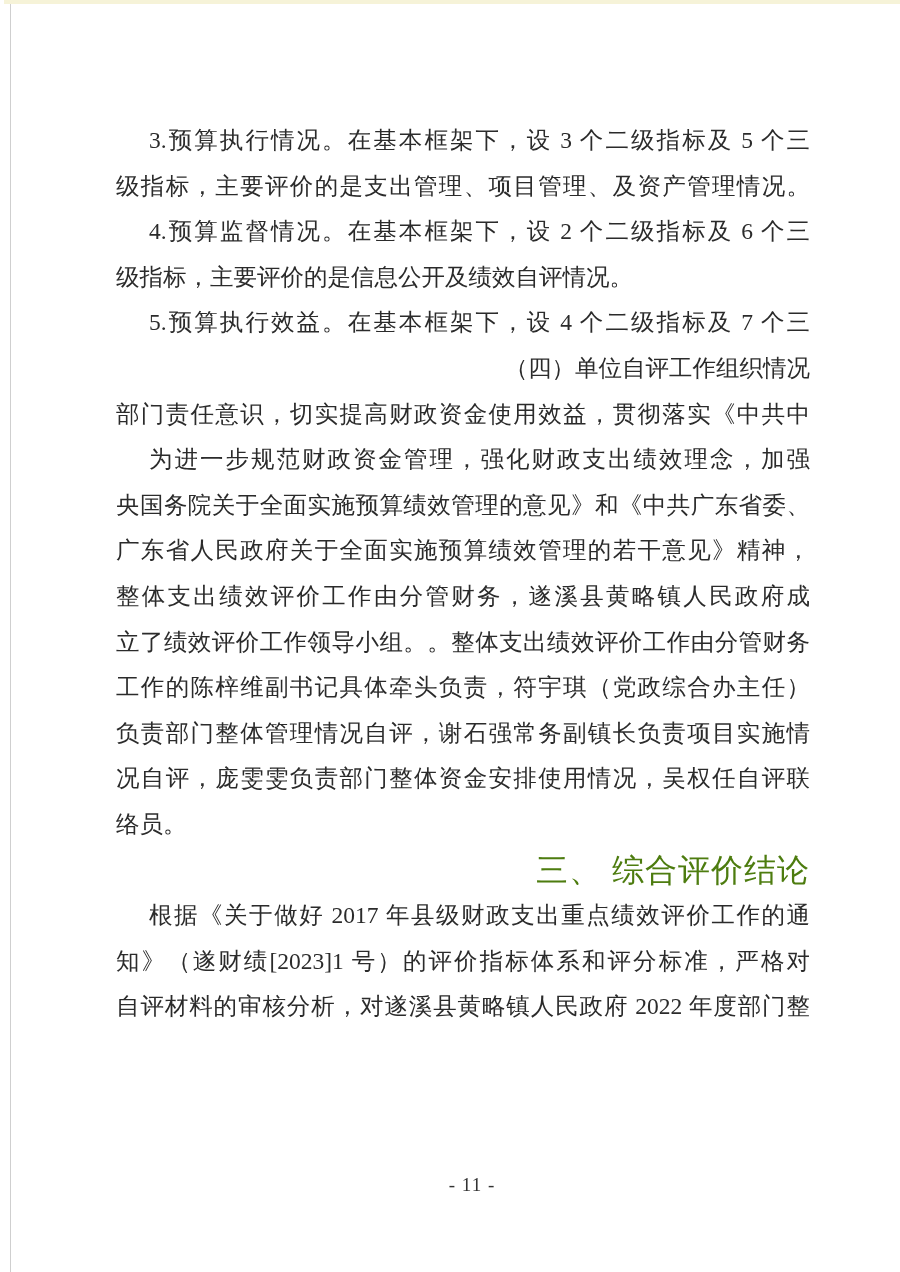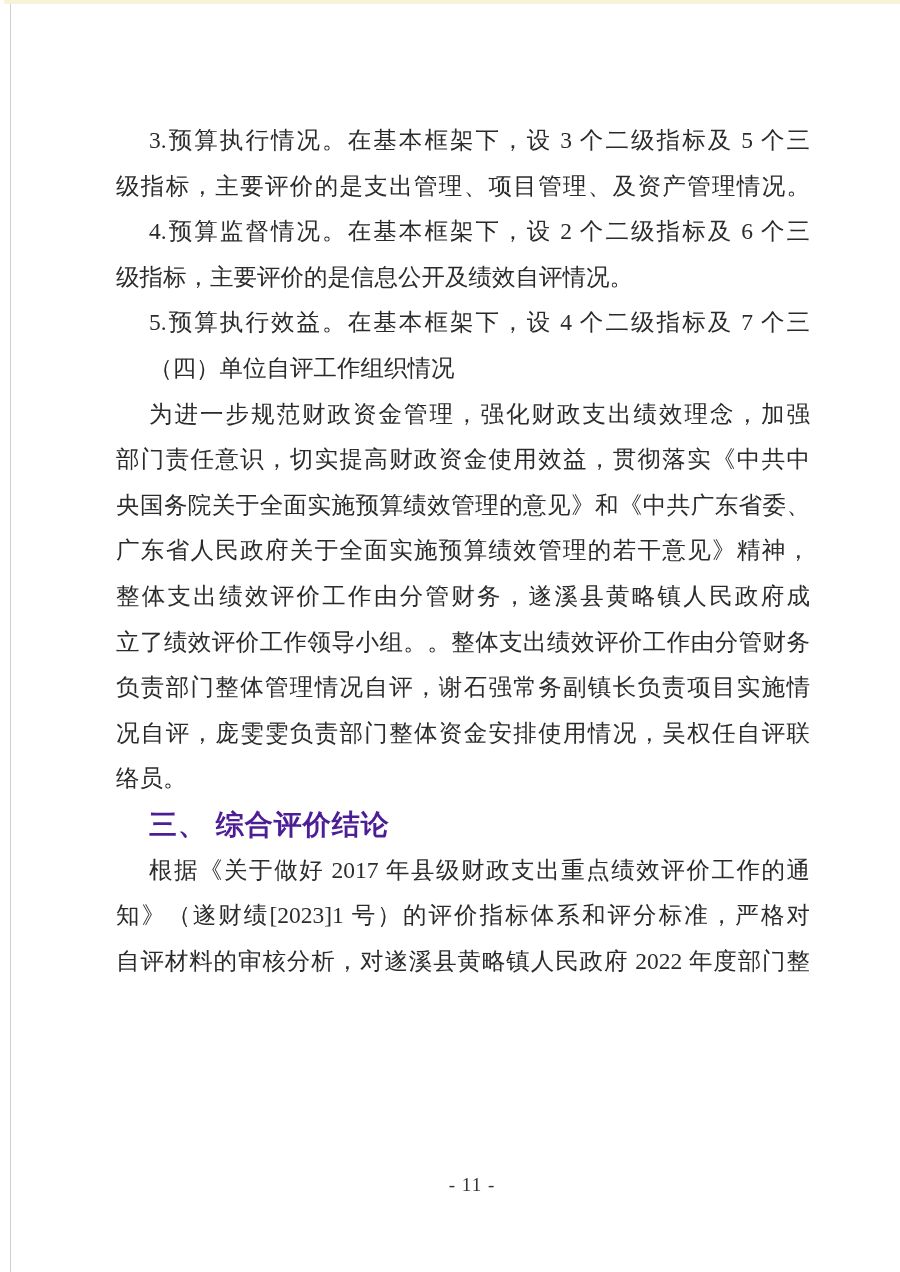--- a/index.html
+++ b/index.html
@@ -44,26 +44,27 @@
     font-family: "Liberation Serif", serif;
     white-space: normal;
     overflow: visible;
   }
   .fill {
     text-align: justify;
     text-align-last: justify;
   }
   .indent {
     text-indent: 33px;
+    text-align: right;
   }
   .heading {
     font-family: "Liberation Sans", sans-serif;
-    font-weight: bold;
-    font-size: 28px;
-    color: #4c1d95;
+    font-weight: normal;
+    font-size: 32px;
+    color: #4d7c0f;
     letter-spacing: 1px;
   }
   .footer {
     position: absolute;
     left: 0;
     top: 1174px;
     width: 936px;
     text-align: center;
     font-size: 19px;
     color: #333333;
@@ -79,26 +80,27 @@
   <div class="edge-top"></div>
   <div class="edge-left-line"></div>
 
   <div class="doc">
     <div class="ln indent fill">3.预算执行情况。在基本框架下，设 3 个二级指标及 5 个三</div>
     <div class="ln fill">级指标，主要评价的是支出管理、项目管理、及资产管理情况。</div>
     <div class="ln indent fill">4.预算监督情况。在基本框架下，设 2 个二级指标及 6 个三</div>
     <div class="ln">级指标，主要评价的是信息公开及绩效自评情况。</div>
     <div class="ln indent fill">5.预算执行效益。在基本框架下，设 4 个二级指标及 7 个三</div>
     <div class="ln indent">（四）单位自评工作组织情况</div>
+    <div class="ln fill">部门责任意识，切实提高财政资金使用效益，贯彻落实《中共中</div>
     <div class="ln indent fill">为进一步规范财政资金管理，强化财政支出绩效理念，加强</div>
-    <div class="ln fill">部门责任意识，切实提高财政资金使用效益，贯彻落实《中共中</div>
     <div class="ln fill">央国务院关于全面实施预算绩效管理的意见》和《中共广东省委、</div>
     <div class="ln fill">广东省人民政府关于全面实施预算绩效管理的若干意见》精神，</div>
     <div class="ln fill">整体支出绩效评价工作由分管财务，遂溪县黄略镇人民政府成</div>
     <div class="ln fill">立了绩效评价工作领导小组。。整体支出绩效评价工作由分管财务</div>
+    <div class="ln fill">工作的陈梓维副书记具体牵头负责，符宇琪（党政综合办主任）</div>
     <div class="ln fill">负责部门整体管理情况自评，谢石强常务副镇长负责项目实施情</div>
     <div class="ln fill">况自评，庞雯雯负责部门整体资金安排使用情况，吴权任自评联</div>
     <div class="ln">络员。</div>
     <div class="ln indent heading">三、 综合评价结论</div>
     <div class="ln indent fill">根据《关于做好 2017 年县级财政支出重点绩效评价工作的通</div>
     <div class="ln fill">知》（遂财绩[2023]1 号）的评价指标体系和评分标准，严格对</div>
     <div class="ln fill">自评材料的审核分析，对遂溪县黄略镇人民政府 2022 年度部门整</div>
   </div>
 
   <div class="footer">- 11 -</div>

